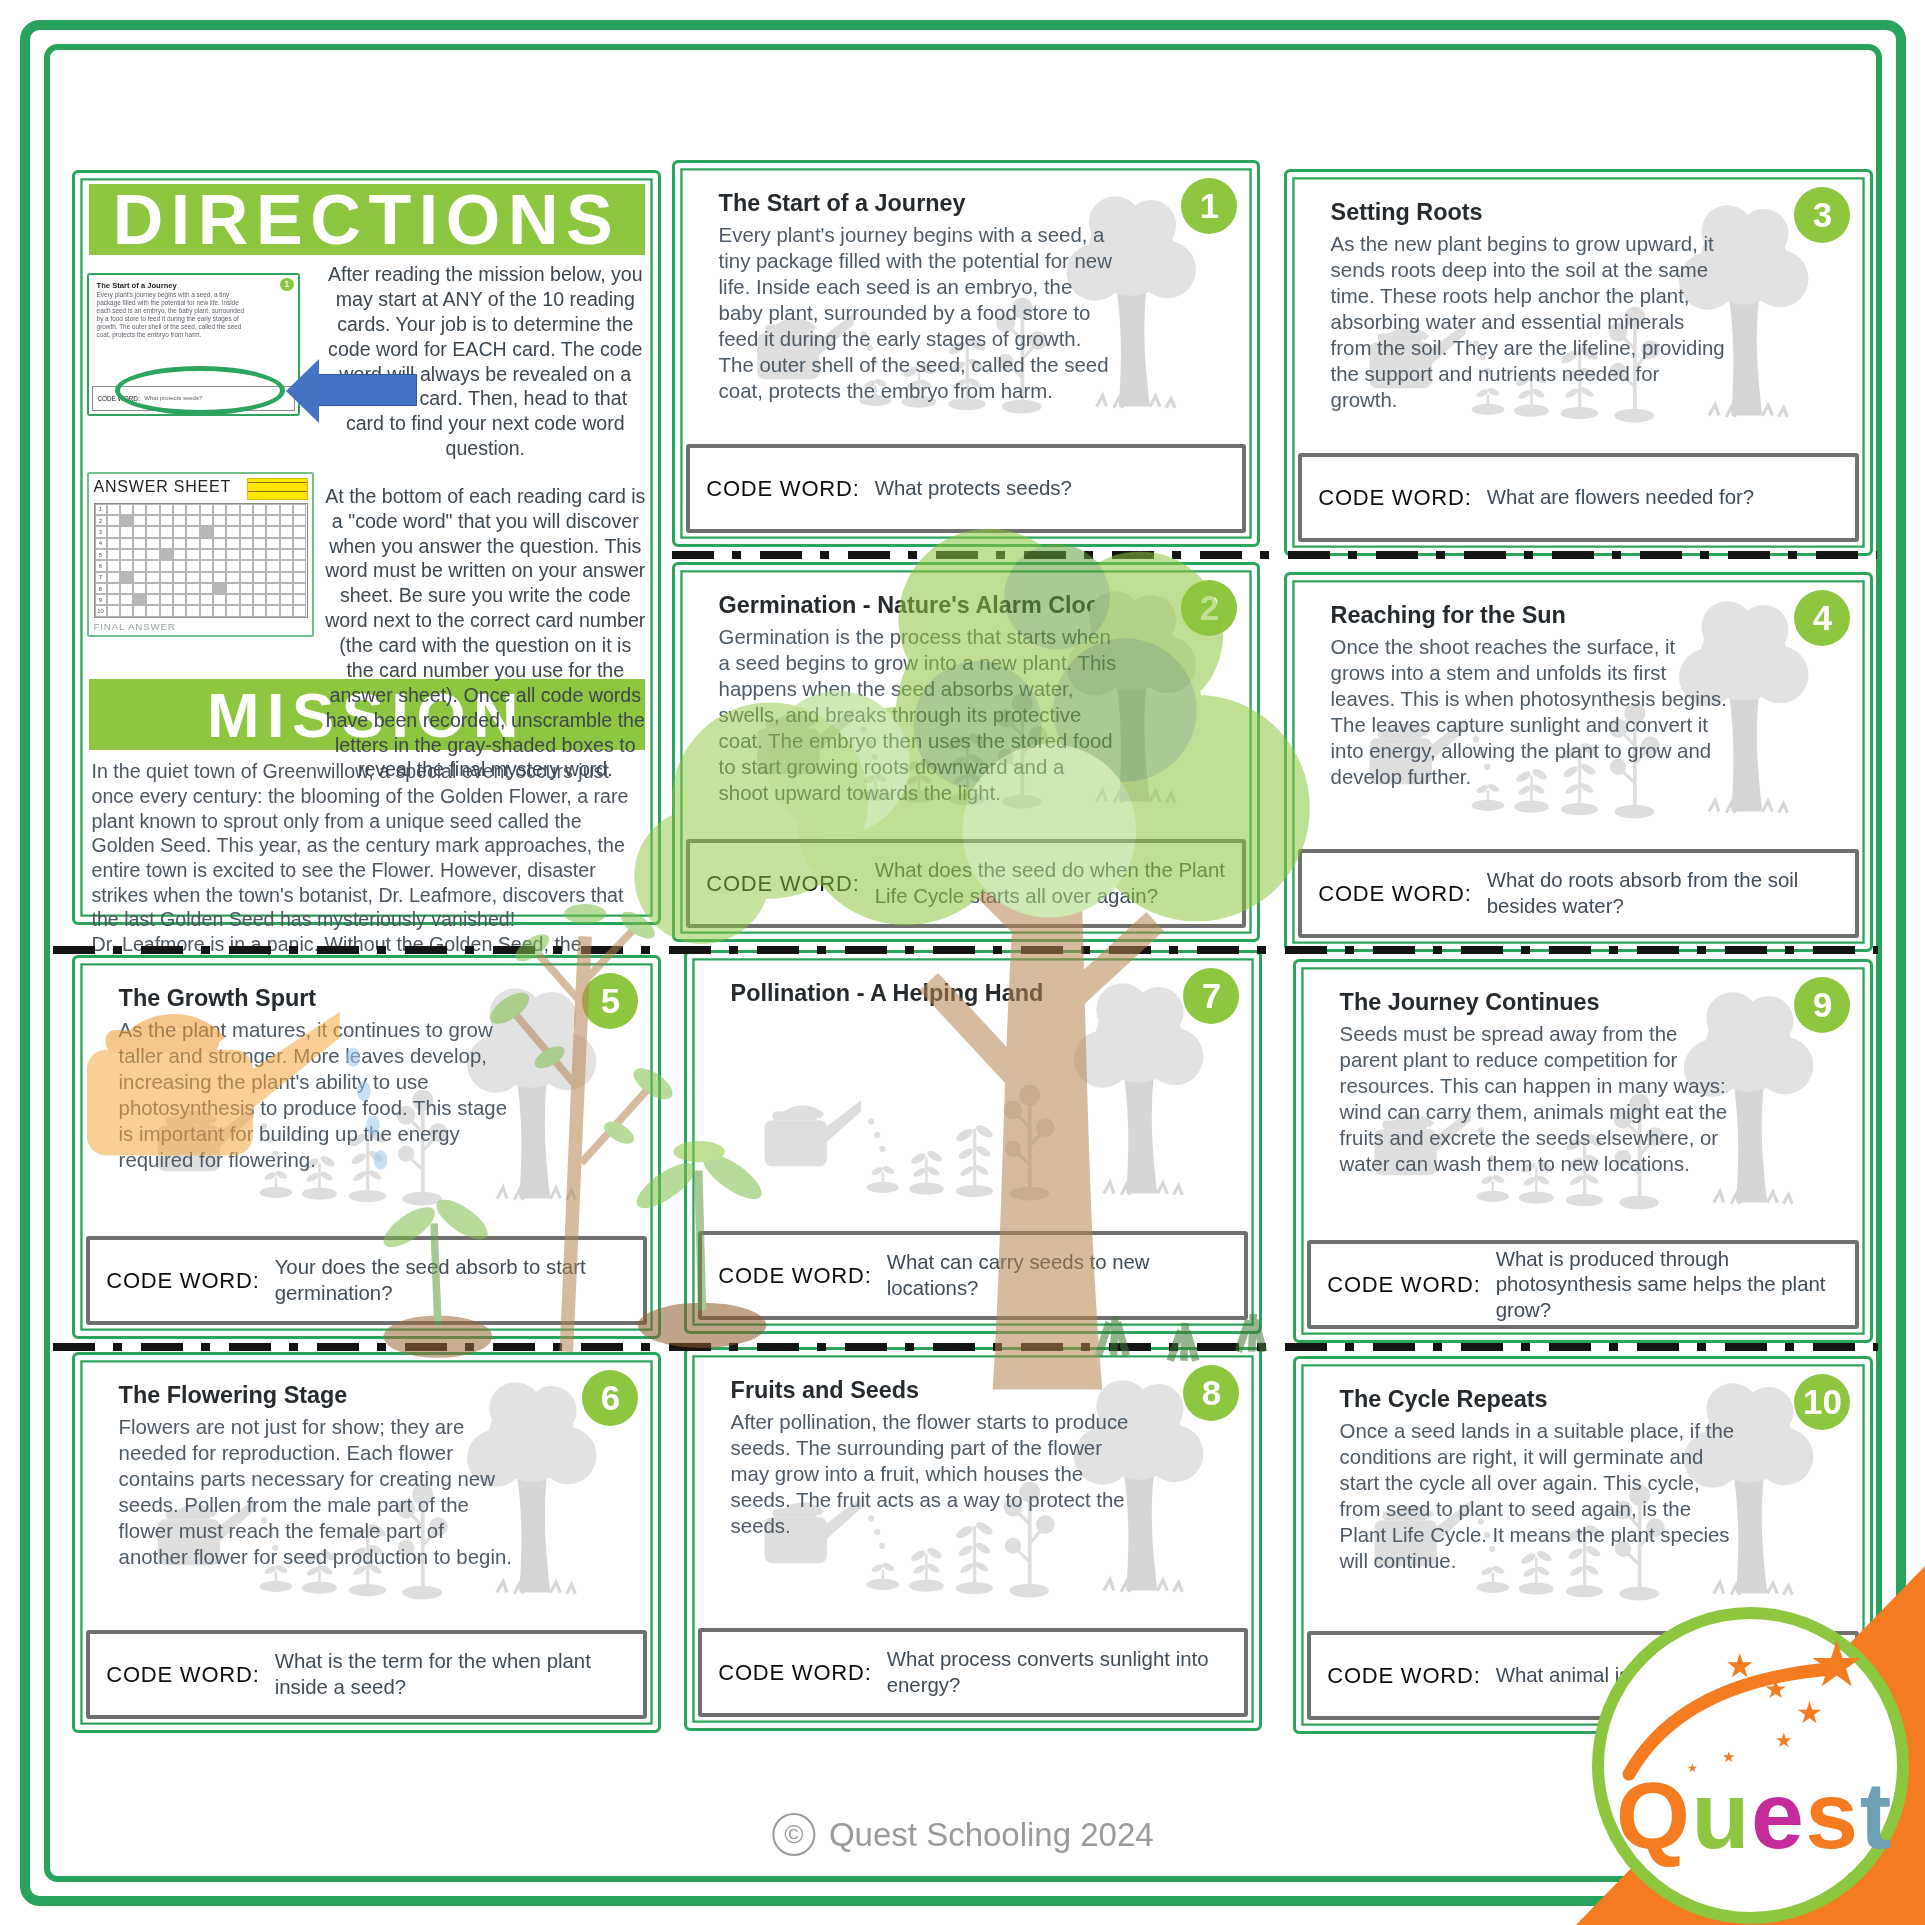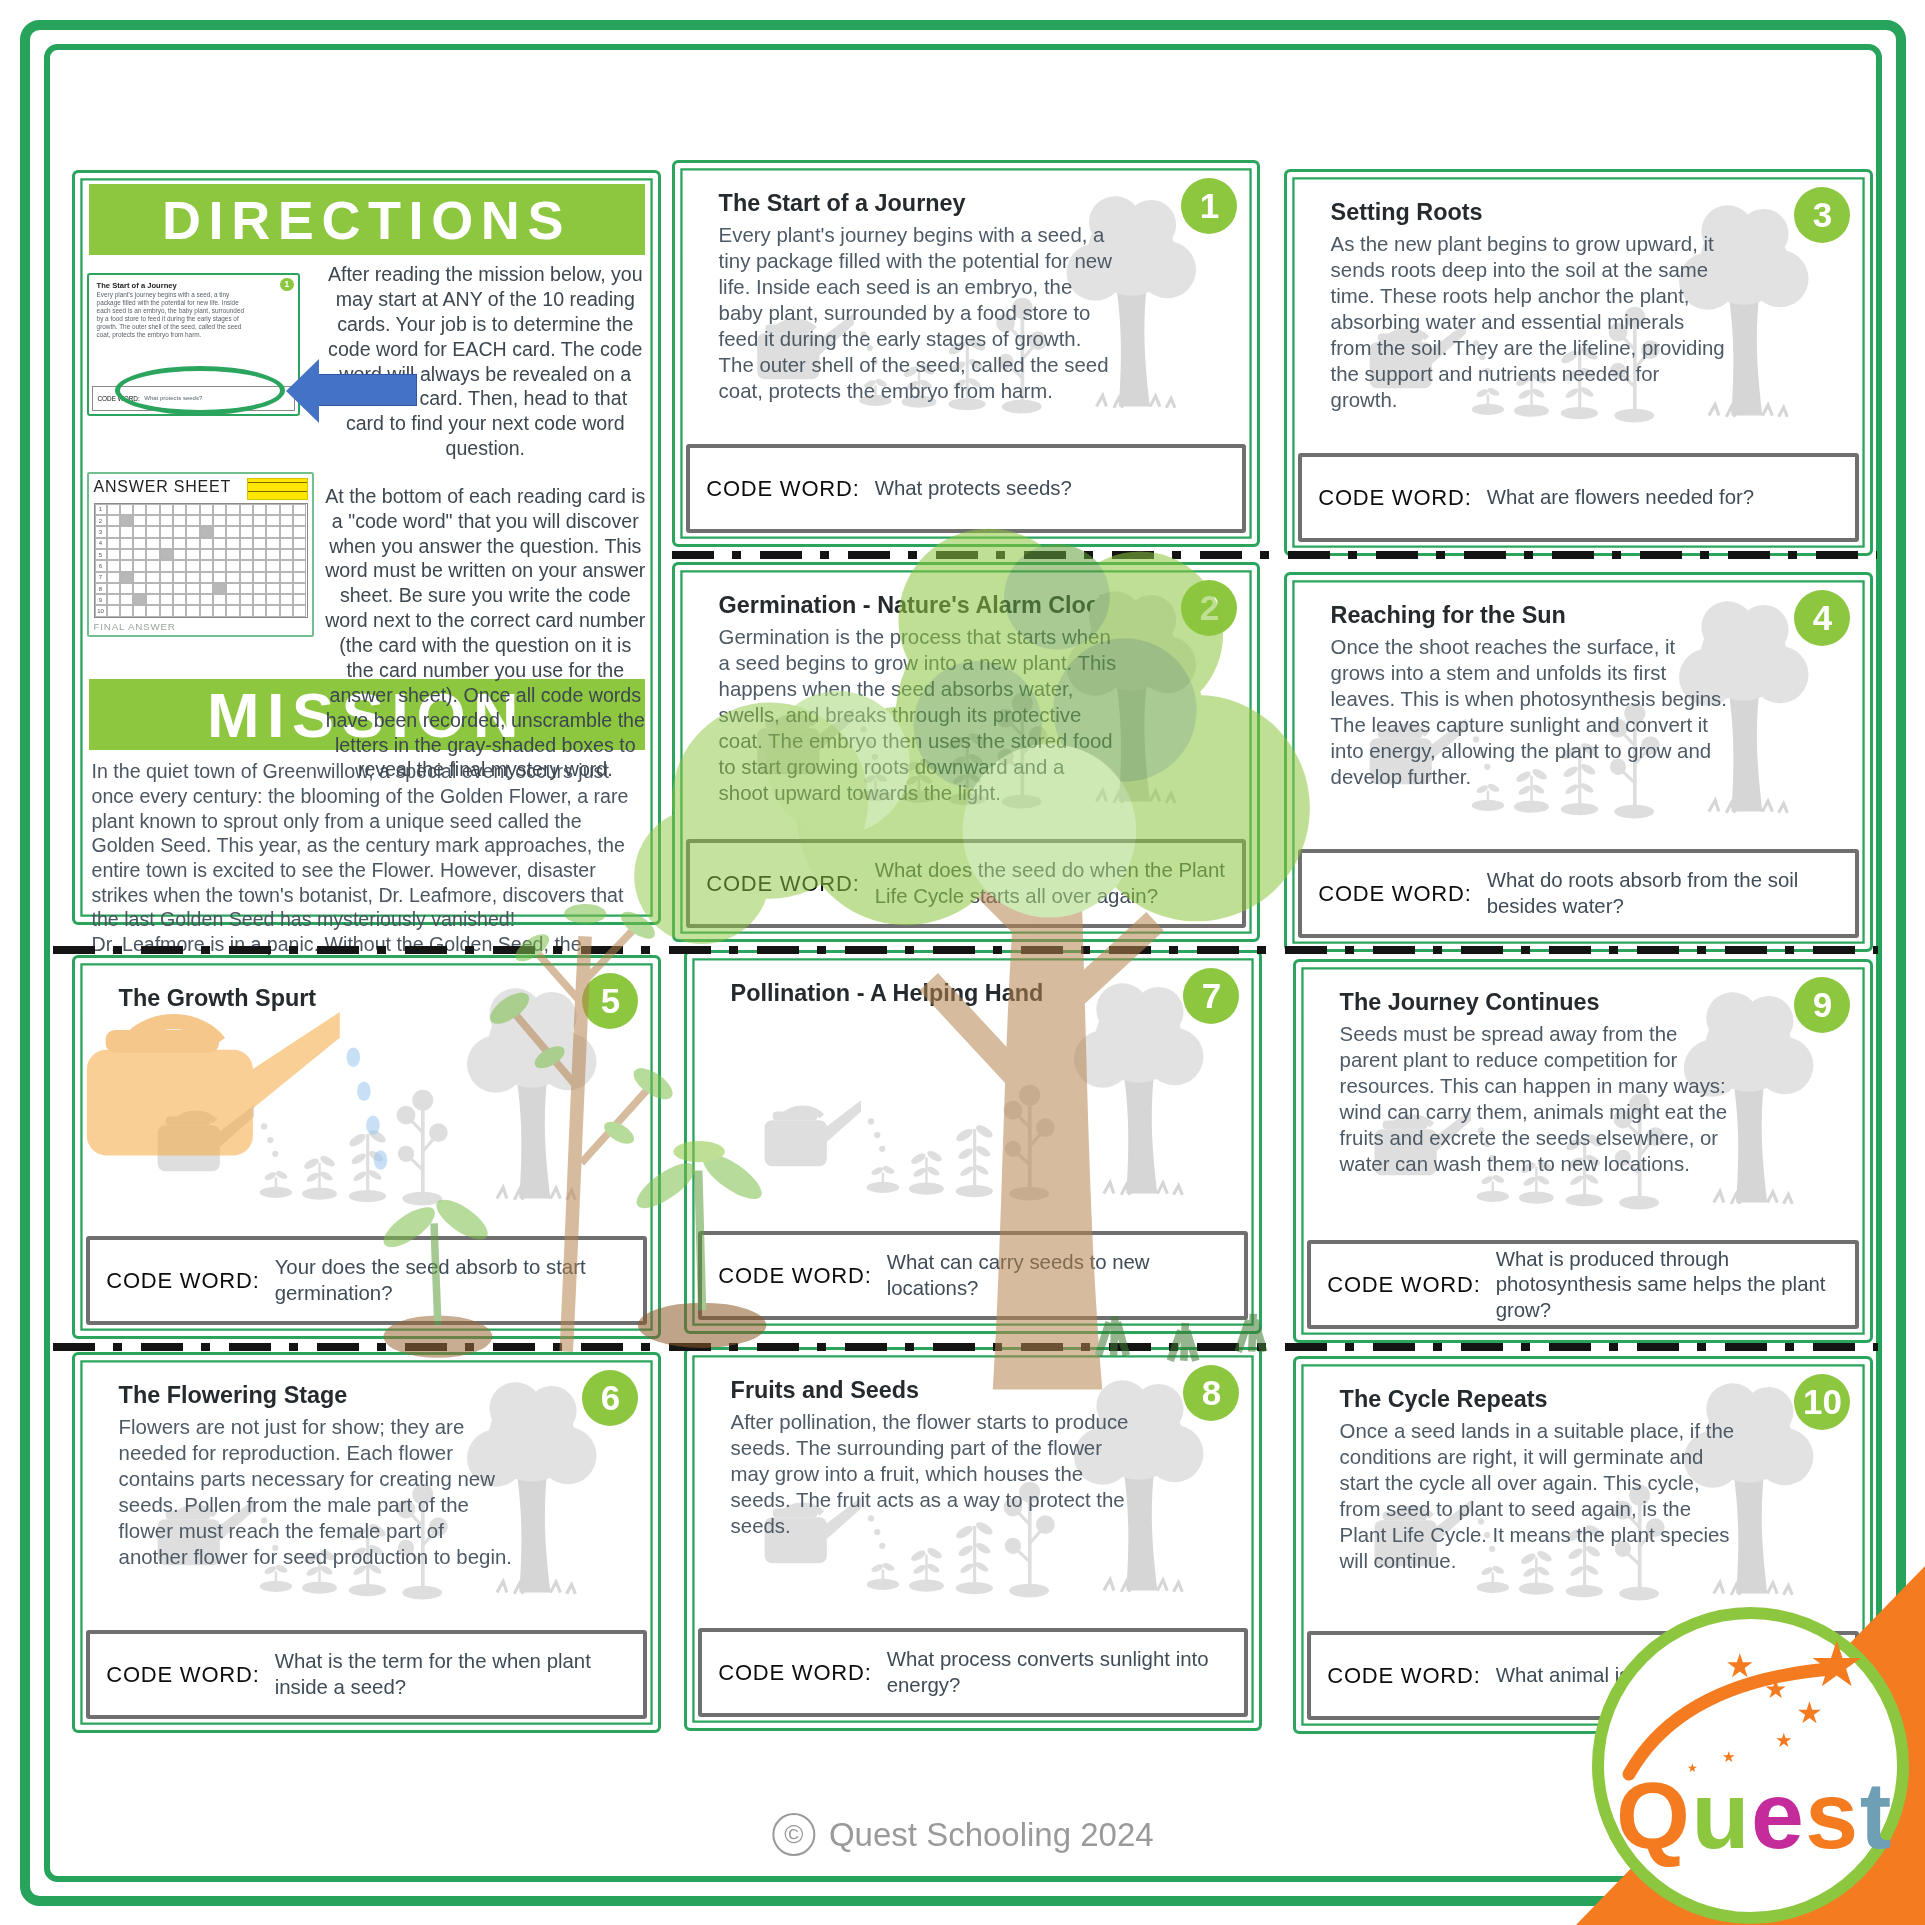--- a/index.html
+++ b/index.html
@@ -19,21 +19,21 @@
     position:absolute;background:#fff;
     border:3px solid #2BA45D;border-radius:6px;
     box-shadow: inset 0 0 0 5.3px #ffffff, inset 0 0 0 7.6px #2BA45D;
     box-sizing:border-box;z-index:2;
   }
 
   
   .panel{left:72px;top:170px;width:589px;height:755px;padding:9px 12px;}
   .banner{
     background:#8DC63F;color:#ffffff;text-align:center;
-    font-size:54px;font-weight:bold;letter-spacing:7.6px;
+    font-size:70px;font-weight:bold;letter-spacing:7.6px;
     height:71px;line-height:73px;margin:1.5px 1.5px 7.6px 1.5px;
   }
   .banner.mission-banner{margin-top:9px;font-size:63px;}
   .dir-row{display:flex;gap:10.6px;position:relative;height:408px;}
   .thumb-col{width:227px;flex:0 0 227px;position:relative;}
   .dir-text{flex:1;text-align:center;color:#3C4750;font-size:19.6px;line-height:1.27;}
   .dir-text p{margin:0 0 22.7px 0;}
 
   
   .mini-card{
@@ -521,20 +521,21 @@
       <span class="code-label">CODE WORD:</span>
       <span class="code-q">What do roots absorb from the soil besides water?</span>
     </div>
   </div>
 
   <div class="card c5">
     <div class="badge">
         <span>5</span>
       </div>
     <h3 class="card-title">The Growth Spurt</h3>
+    <p class="card-body">As the plant matures, it continues to grow taller and stronger. More leaves develop, increasing the plant's ability to use photosynthesis to produce food. This stage is important for building up the energy required for flowering.</p>
     <svg class="wm" viewBox="0 0 710.234 330" width="536" height="249">
         <use href="#growth"></use>
       </svg>
     <div class="code-strip">
       <span class="code-label">CODE WORD:</span>
       <span class="code-q">Your does the seed absorb to start germination?</span>
     </div>
   </div>
 
   <div class="card c7">

